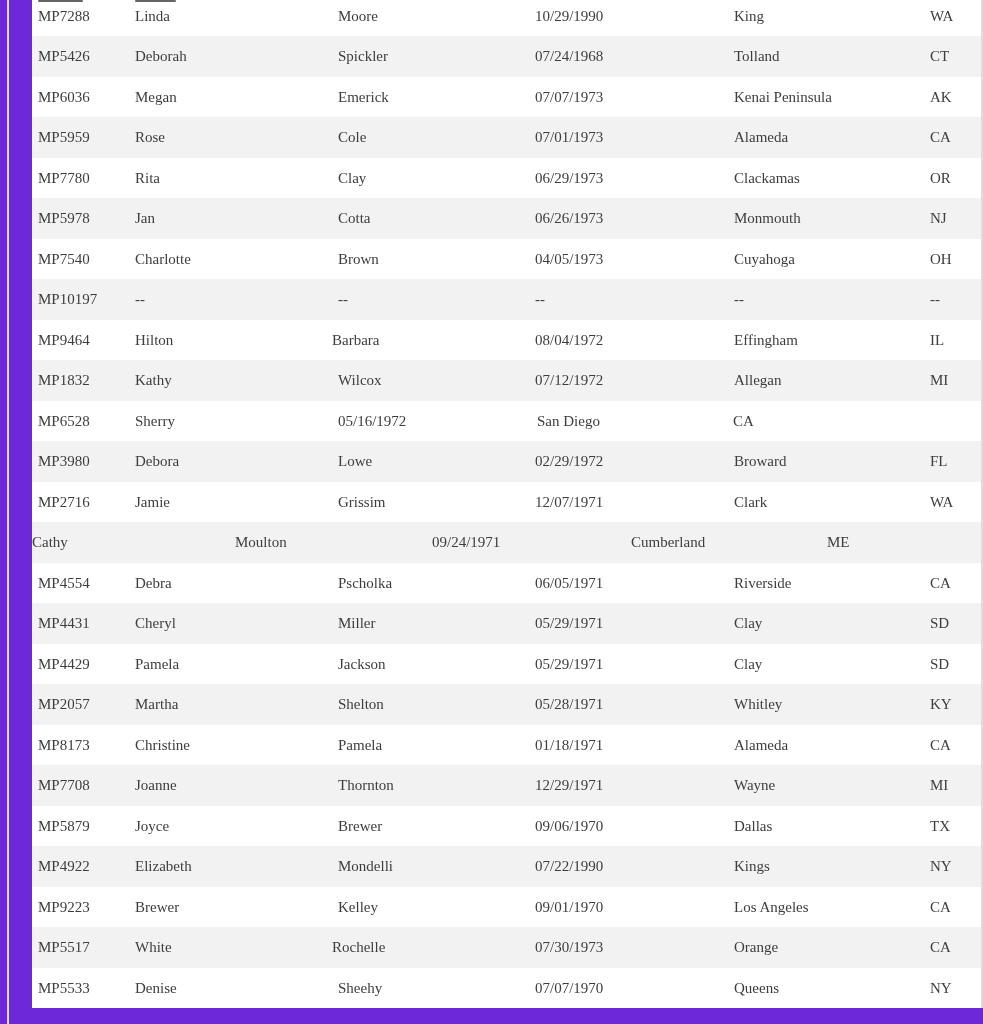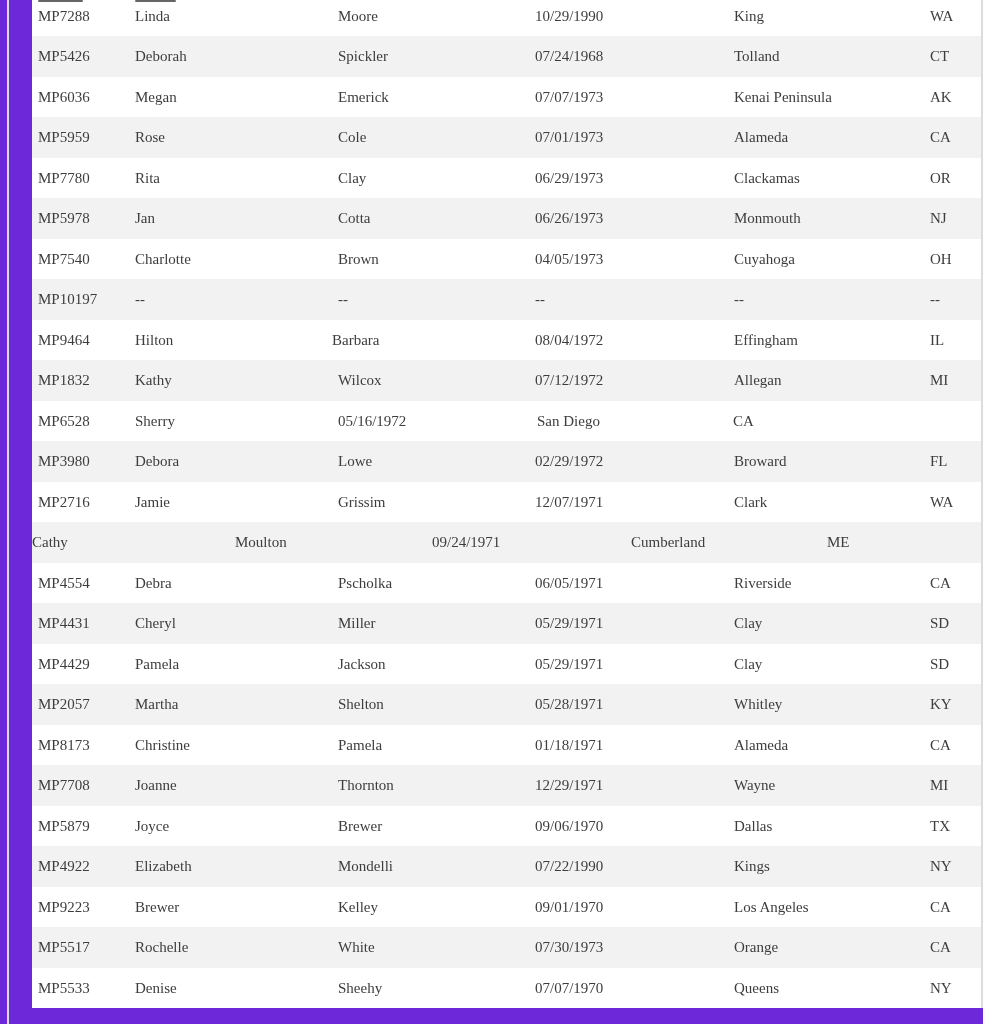--- a/index.html
+++ b/index.html
@@ -253,22 +253,22 @@
       <div class="row">
         <div class="cell col-0">MP9223</div>
         <div class="cell col-1">Brewer</div>
         <div class="cell col-2">Kelley</div>
         <div class="cell col-3">09/01/1970</div>
         <div class="cell col-4">Los Angeles</div>
         <div class="cell col-5">CA</div>
       </div>
       <div class="row striped">
         <div class="cell col-0">MP5517</div>
+        <div class="cell col-2">White</div>
         <div class="cell col-1">Rochelle</div>
-        <div class="cell col-2">White</div>
         <div class="cell col-3">07/30/1973</div>
         <div class="cell col-4">Orange</div>
         <div class="cell col-5">CA</div>
       </div>
       <div class="row">
         <div class="cell col-0">MP5533</div>
         <div class="cell col-1">Denise</div>
         <div class="cell col-2">Sheehy</div>
         <div class="cell col-3">07/07/1970</div>
         <div class="cell col-4">Queens</div>

